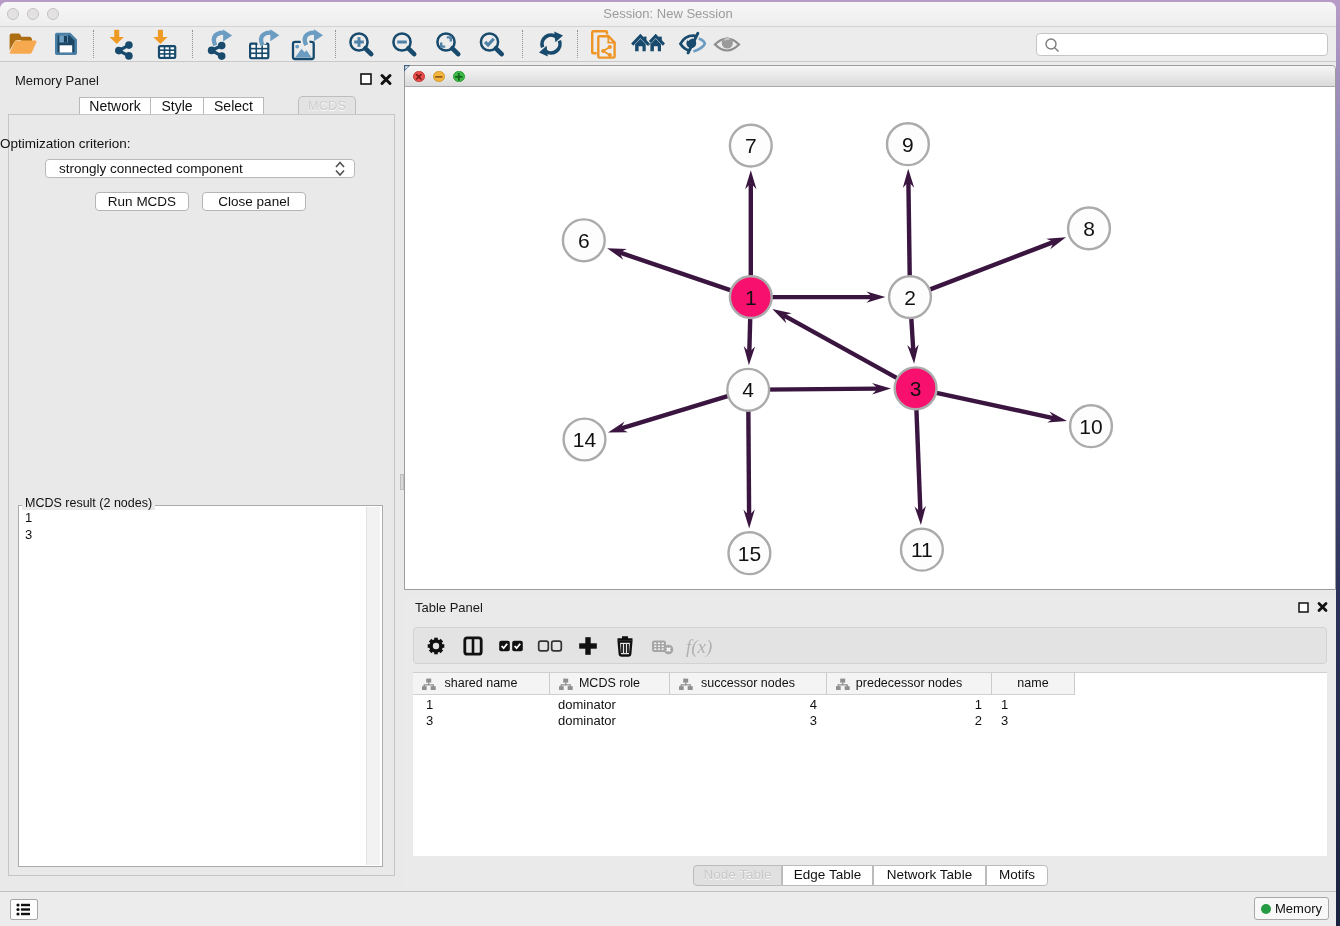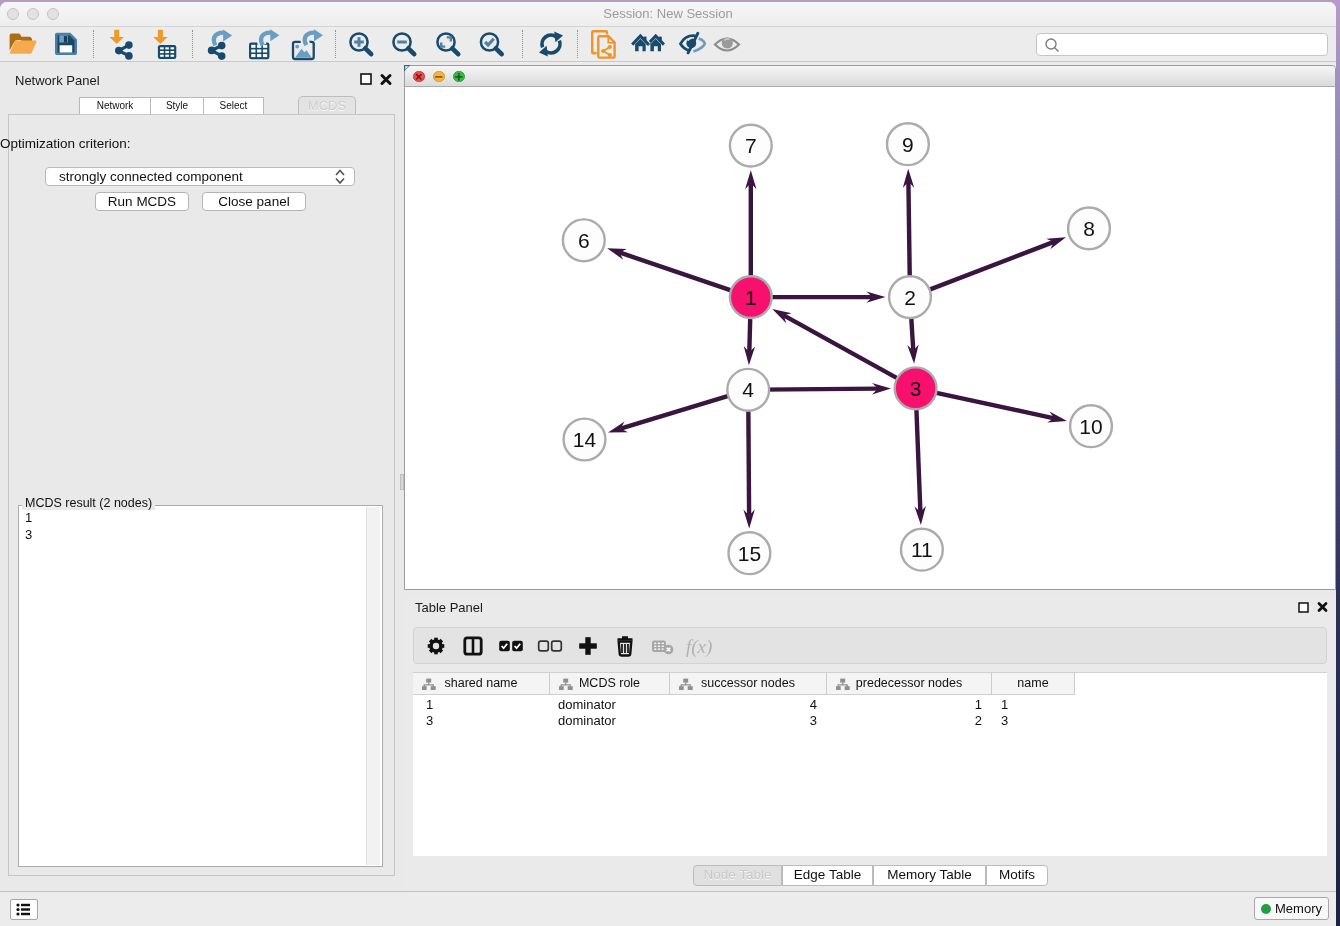--- a/index.html
+++ b/index.html
@@ -20,30 +20,30 @@
     font-size:13px; color:#9b9b9b; }
   #toolbar { position:absolute; left:0; top:27px; width:1336px; height:35px;
     background:#ececec; border-bottom:1px solid #c9c9c9; }
   .tsep { position:absolute; top:3px; height:28px; width:0;
     border-left:1px dotted #8f8f8f; }
   #searchbox { position:absolute; left:1036px; top:33px; width:292px; height:23px;
     background:#fff; border:1px solid #c6c6c6; border-radius:4px; }
   #cpanel { position:absolute; left:0; top:62px; width:399px; height:829px;
     background:#e9e9e9; }
   #cp-title { position:absolute; left:15px; top:11px; font-size:13px; color:#1a1a1a; }
-  .tab { position:absolute; top:35px; height:17.5px; font-size:10px; text-align:center;
+  .tab { position:absolute; top:35px; height:17.5px; font-size:14px; text-align:center;
     background:#fff; border:1px solid #b9b9b9; color:#111; line-height:16px; }
   #tab-mcds { position:absolute; top:34px; height:19px; font-size:13px; text-align:center;
     background:#e3e3e3; border:1px solid #bdbdbd; border-bottom:none; color:#cbcecb;
     text-shadow:0 1px 0 #fafafa; border-radius:5px 5px 0 0; line-height:18px;margin-left:32px; }
   #cp-content { position:absolute; left:8px; top:52px; width:387px; height:762px;
     border:1px solid #c6c6c6; background:#e9e9e9; }
   #opt-label { position:absolute; left:0; top:74px; width:399px; text-align:left;
     font-size:13.5px; color:#111; }
-  #dropdown { position:absolute; left:45px; top:105px; width:310px; height:19px;
+  #dropdown { position:absolute; left:45px; top:97px; width:310px; height:19px;
     background:#fff; border:1px solid #b9b9b9; border-radius:4px;
     font-size:13.5px; color:#111; line-height:17px; padding-left:13px; }
   .btn { position:absolute; top:130px; height:19px; background:#fff;
     border:1px solid #b5b5b5; border-radius:4px; font-size:13.5px; color:#111;
     text-align:center; line-height:17px; }
   #mcds-box { position:absolute; left:18px; top:443px; width:365px; height:362px;
     border:1px solid #ababab; background:#fff; }
   #mcds-legend { position:absolute; left:22px; top:434px; background:#e9e9e9;
     font-size:12.5px; color:#111; padding:0 3px; }
   #vdivider { position:absolute; left:399px; top:62px; width:5px; height:829px;
@@ -224,21 +224,21 @@
   <div class="tsep" style="left:577px;"></div>
 </div>
 <div id="searchbox">
   <svg width="20" height="21" style="position:absolute;left:6px;top:2px;">
     <circle cx="8" cy="8" r="5" fill="none" stroke="#7d7d7d" stroke-width="1.4"></circle>
     <line x1="11.7" y1="11.7" x2="15.5" y2="15.5" stroke="#7d7d7d" stroke-width="1.4"></line>
   </svg>
 </div>
 
 <div id="cpanel">
-  <div id="cp-title">Network Panel</div>
+  <div id="cp-title">Memory Panel</div>
   <svg width="36" height="16" style="position:absolute;left:359px;top:10px;">
     <rect x="2" y="2" width="10" height="10" fill="#fff" stroke="#111" stroke-width="1.6"></rect>
     <path d="M23,3.5 L31,11.5 M31,3.5 L23,11.5" stroke="#111" stroke-width="3" stroke-linecap="round"></path>
   </svg>
   <div class="tab" style="left:79px;width:72px;">Network</div>
   <div class="tab" style="left:150px;width:54px;">Style</div>
   <div class="tab" style="left:203px;width:61px;">Select</div>
   <div id="tab-mcds" style="left:266px;width:58px;">MCDS</div>
   <div id="cp-content"></div>
   <div id="opt-label">Optimization criterion:</div>
@@ -430,21 +430,21 @@
     <div class="trow" style="left:495px;top:24px;width:74px;text-align:right;">1</div>
     <div class="trow" style="left:588px;top:24px;">1</div>
     <div class="trow" style="left:13px;top:40px;">3</div>
     <div class="trow" style="left:145px;top:40px;">dominator</div>
     <div class="trow" style="left:330px;top:40px;width:74px;text-align:right;">3</div>
     <div class="trow" style="left:495px;top:40px;width:74px;text-align:right;">2</div>
     <div class="trow" style="left:588px;top:40px;">3</div>
   </div>
   <div class="btab" style="left:289px;width:89px;background:#e0e0e0;color:#c8c8c8;text-shadow:0 1px 0 #f8f8f8;border-radius:4px 0 0 4px;">Node Table</div>
   <div class="btab" style="left:378px;width:91px;">Edge Table</div>
-  <div class="btab" style="left:469px;width:113px;">Memory Table</div>
+  <div class="btab" style="left:469px;width:113px;">Network Table</div>
   <div class="btab" style="left:582px;width:62px;border-radius:0 4px 4px 0;">Motifs</div>
 </div>
 
 <div id="statusbar"></div>
 <div id="sb-btn">
   <svg width="26" height="19" style="position:absolute;left:0;top:0;">
     <circle cx="7" cy="5" r="1.6" fill="#111"></circle>
     <circle cx="7" cy="9.5" r="1.6" fill="#111"></circle>
     <circle cx="7" cy="14" r="1.6" fill="#111"></circle>
     <rect x="10" y="3.8" width="9" height="2.4" fill="#111"></rect>

